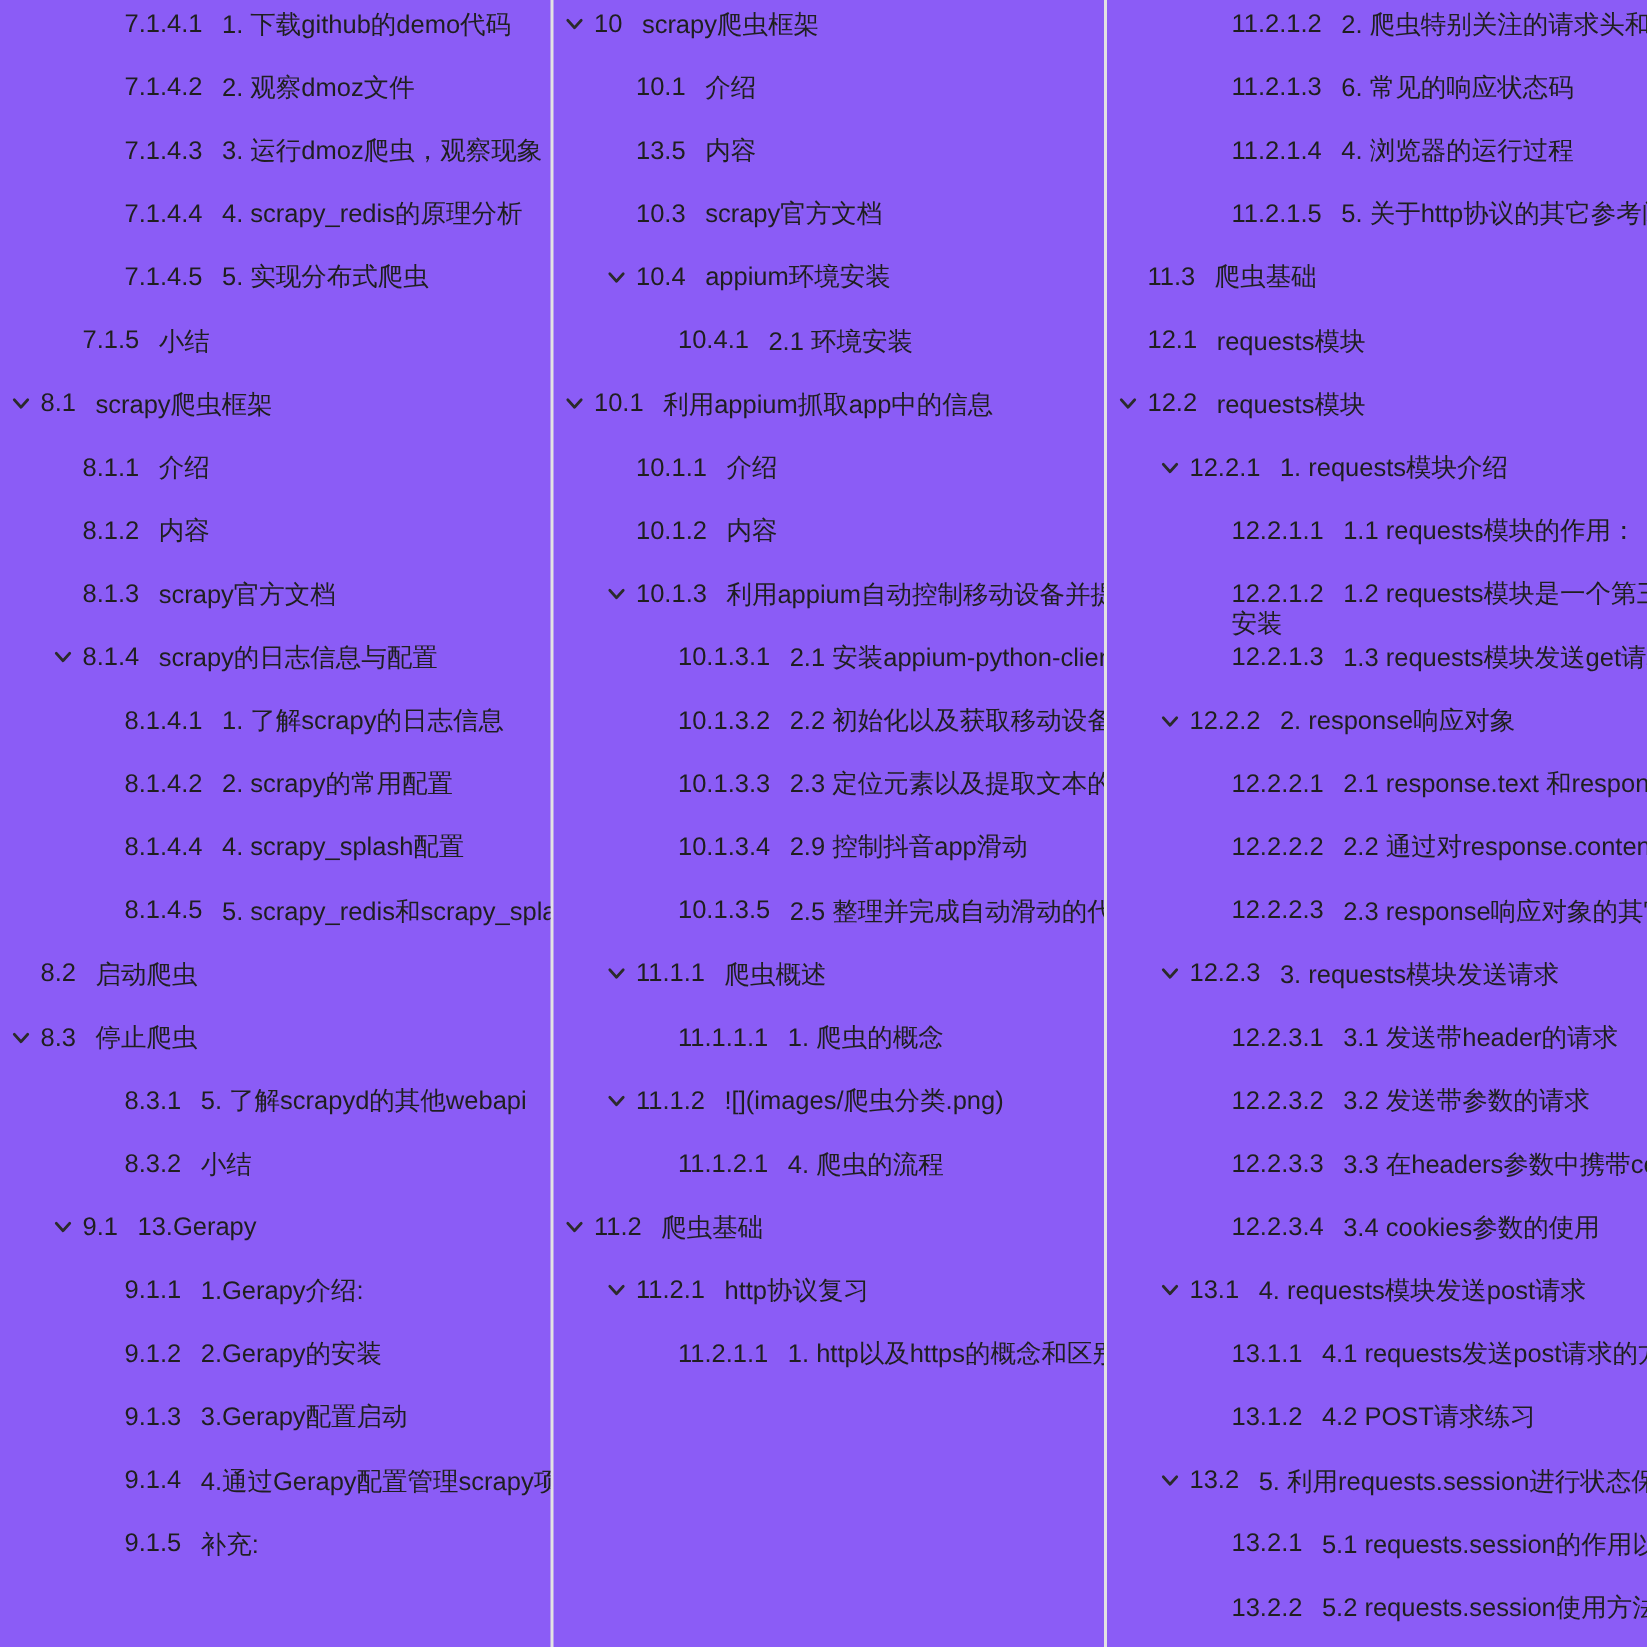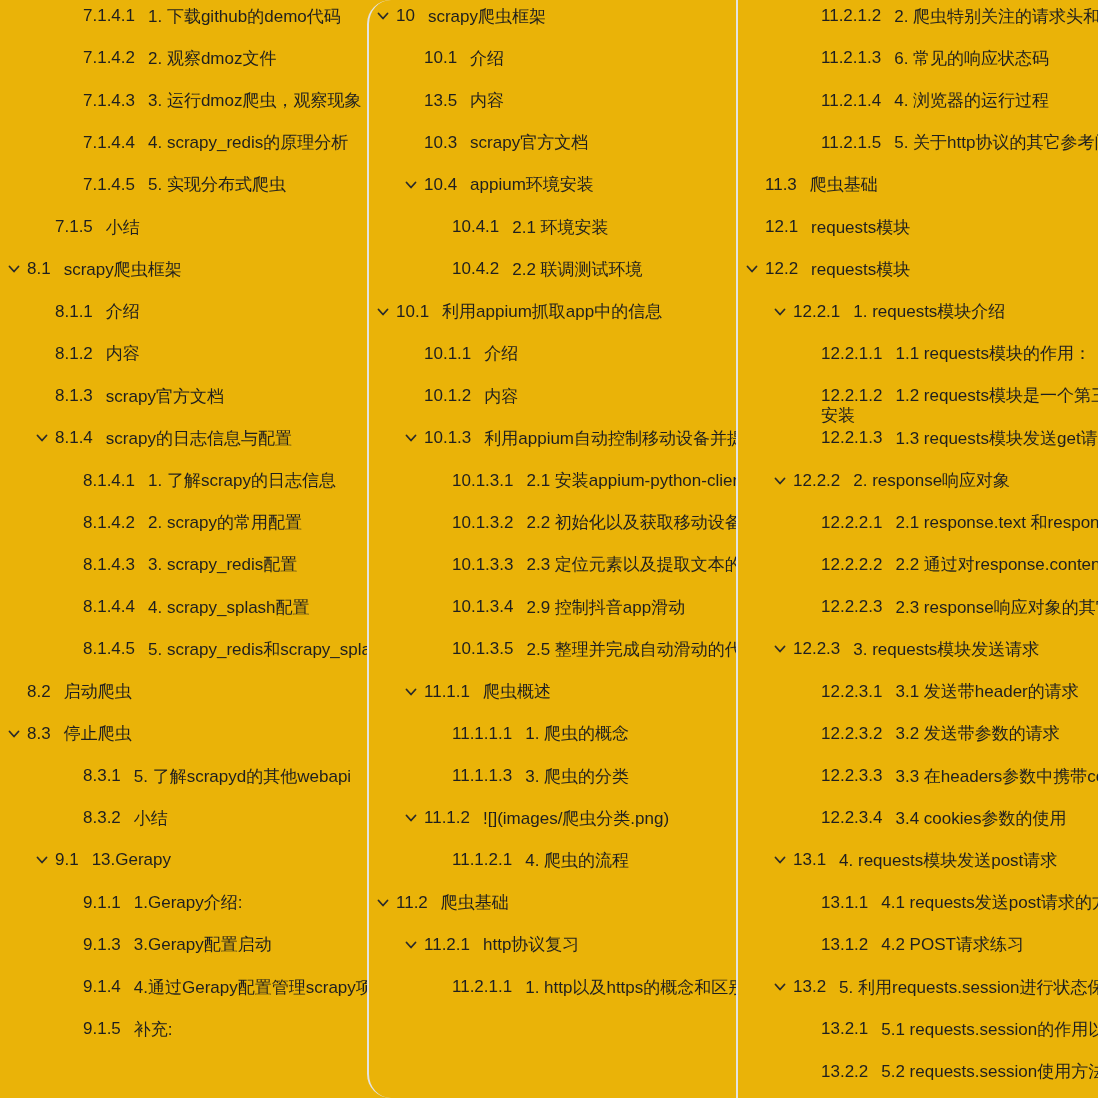--- a/index.html
+++ b/index.html
@@ -1,34 +1,34 @@
 <!DOCTYPE html>
 <html><head>
 <meta charset="utf-8">
 <style>
   html, body { margin: 0; padding: 0; background: #ffffff; }
   .page {
     position: relative;
     width: 1098px;
     height: 1098px;
-    background: #eab308;
+    background: #8b5cf6;
     overflow: hidden;
     display: flex;
     font-family: "Liberation Sans", "DejaVu Sans", sans-serif;
     font-size: 17px;
     color: #1f1f1f;
   }
   .column {
     box-sizing: border-box;
     height: 1098px;
     overflow: hidden;
     flex: 0 0 auto;
   }
   .c0 { width: 367px; }
-  .c1 { width: 369px; border-left: 2px solid #e3e3e3; border-radius: 24px; }
+  .c1 { width: 369px; border-left: 2px solid #e3e3e3; }
   .c2 { width: 480px; border-left: 2px solid #e3e3e3; }
   .rows { transform: translateY(-5px); }
   .row {
     height: 42.23px;
     display: flex;
     align-items: center;
     white-space: nowrap;
   }
   .lvl1 { padding-left: 7px; }
   .lvl2 { padding-left: 35px; }
@@ -173,29 +173,20 @@
           </span>
     <span class="num">8.1.4.2</span>
     <span class="label">2. scrapy的常用配置</span>
   </div>
         <div class="row lvl3">
     <span class="chevron-slot">
             <svg class="chevron" viewBox="0 0 14 14" width="14" height="14" style="visibility: hidden;">
               <polyline points="2.5,4.5 7,9.5 11.5,4.5" fill="none" stroke="#2b2b2b" stroke-width="1.8" stroke-linecap="round" stroke-linejoin="round"></polyline>
             </svg>
           </span>
-    <span class="num">8.1.4.3</span>
-    <span class="label">3. scrapy_redis配置</span>
-  </div>
-        <div class="row lvl3">
-    <span class="chevron-slot">
-            <svg class="chevron" viewBox="0 0 14 14" width="14" height="14" style="visibility: hidden;">
-              <polyline points="2.5,4.5 7,9.5 11.5,4.5" fill="none" stroke="#2b2b2b" stroke-width="1.8" stroke-linecap="round" stroke-linejoin="round"></polyline>
-            </svg>
-          </span>
     <span class="num">8.1.4.4</span>
     <span class="label">4. scrapy_splash配置</span>
   </div>
         <div class="row lvl3">
     <span class="chevron-slot">
             <svg class="chevron" viewBox="0 0 14 14" width="14" height="14" style="visibility: hidden;">
               <polyline points="2.5,4.5 7,9.5 11.5,4.5" fill="none" stroke="#2b2b2b" stroke-width="1.8" stroke-linecap="round" stroke-linejoin="round"></polyline>
             </svg>
           </span>
     <span class="num">8.1.4.5</span>
@@ -254,20 +245,29 @@
           </span>
     <span class="num">9.1.1</span>
     <span class="label">1.Gerapy介绍:</span>
   </div>
         <div class="row lvl3">
     <span class="chevron-slot">
             <svg class="chevron" viewBox="0 0 14 14" width="14" height="14" style="visibility: hidden;">
               <polyline points="2.5,4.5 7,9.5 11.5,4.5" fill="none" stroke="#2b2b2b" stroke-width="1.8" stroke-linecap="round" stroke-linejoin="round"></polyline>
             </svg>
           </span>
+    <span class="num">9.1.2</span>
+    <span class="label">2.Gerapy的安装</span>
+  </div>
+        <div class="row lvl3">
+    <span class="chevron-slot">
+            <svg class="chevron" viewBox="0 0 14 14" width="14" height="14" style="visibility: hidden;">
+              <polyline points="2.5,4.5 7,9.5 11.5,4.5" fill="none" stroke="#2b2b2b" stroke-width="1.8" stroke-linecap="round" stroke-linejoin="round"></polyline>
+            </svg>
+          </span>
     <span class="num">9.1.3</span>
     <span class="label">3.Gerapy配置启动</span>
   </div>
         <div class="row lvl3">
     <span class="chevron-slot">
             <svg class="chevron" viewBox="0 0 14 14" width="14" height="14" style="visibility: hidden;">
               <polyline points="2.5,4.5 7,9.5 11.5,4.5" fill="none" stroke="#2b2b2b" stroke-width="1.8" stroke-linecap="round" stroke-linejoin="round"></polyline>
             </svg>
           </span>
     <span class="num">9.1.4</span>
@@ -333,29 +333,20 @@
   </div>
         <div class="row lvl3">
     <span class="chevron-slot">
             <svg class="chevron" viewBox="0 0 14 14" width="14" height="14" style="visibility: hidden;">
               <polyline points="2.5,4.5 7,9.5 11.5,4.5" fill="none" stroke="#2b2b2b" stroke-width="1.8" stroke-linecap="round" stroke-linejoin="round"></polyline>
             </svg>
           </span>
     <span class="num">10.4.1</span>
     <span class="label">2.1 环境安装</span>
   </div>
-        <div class="row lvl3">
-    <span class="chevron-slot">
-            <svg class="chevron" viewBox="0 0 14 14" width="14" height="14" style="visibility: hidden;">
-              <polyline points="2.5,4.5 7,9.5 11.5,4.5" fill="none" stroke="#2b2b2b" stroke-width="1.8" stroke-linecap="round" stroke-linejoin="round"></polyline>
-            </svg>
-          </span>
-    <span class="num">10.4.2</span>
-    <span class="label">2.2 联调测试环境</span>
-  </div>
         <div class="row lvl1">
     <span class="chevron-slot">
             <svg class="chevron" viewBox="0 0 14 14" width="14" height="14">
               <polyline points="2.5,4.5 7,9.5 11.5,4.5" fill="none" stroke="#2b2b2b" stroke-width="1.8" stroke-linecap="round" stroke-linejoin="round"></polyline>
             </svg>
           </span>
     <span class="num">10.1</span>
     <span class="label">利用appium抓取app中的信息</span>
   </div>
         <div class="row lvl2">
@@ -440,29 +431,20 @@
     <span class="label">爬虫概述</span>
   </div>
         <div class="row lvl3">
     <span class="chevron-slot">
             <svg class="chevron" viewBox="0 0 14 14" width="14" height="14" style="visibility: hidden;">
               <polyline points="2.5,4.5 7,9.5 11.5,4.5" fill="none" stroke="#2b2b2b" stroke-width="1.8" stroke-linecap="round" stroke-linejoin="round"></polyline>
             </svg>
           </span>
     <span class="num">11.1.1.1</span>
     <span class="label">1. 爬虫的概念</span>
-  </div>
-        <div class="row lvl3">
-    <span class="chevron-slot">
-            <svg class="chevron" viewBox="0 0 14 14" width="14" height="14" style="visibility: hidden;">
-              <polyline points="2.5,4.5 7,9.5 11.5,4.5" fill="none" stroke="#2b2b2b" stroke-width="1.8" stroke-linecap="round" stroke-linejoin="round"></polyline>
-            </svg>
-          </span>
-    <span class="num">11.1.1.3</span>
-    <span class="label">3. 爬虫的分类</span>
   </div>
         <div class="row lvl2">
     <span class="chevron-slot">
             <svg class="chevron" viewBox="0 0 14 14" width="14" height="14">
               <polyline points="2.5,4.5 7,9.5 11.5,4.5" fill="none" stroke="#2b2b2b" stroke-width="1.8" stroke-linecap="round" stroke-linejoin="round"></polyline>
             </svg>
           </span>
     <span class="num">11.1.2</span>
     <span class="label">![](images/爬虫分类.png)</span>
   </div>

